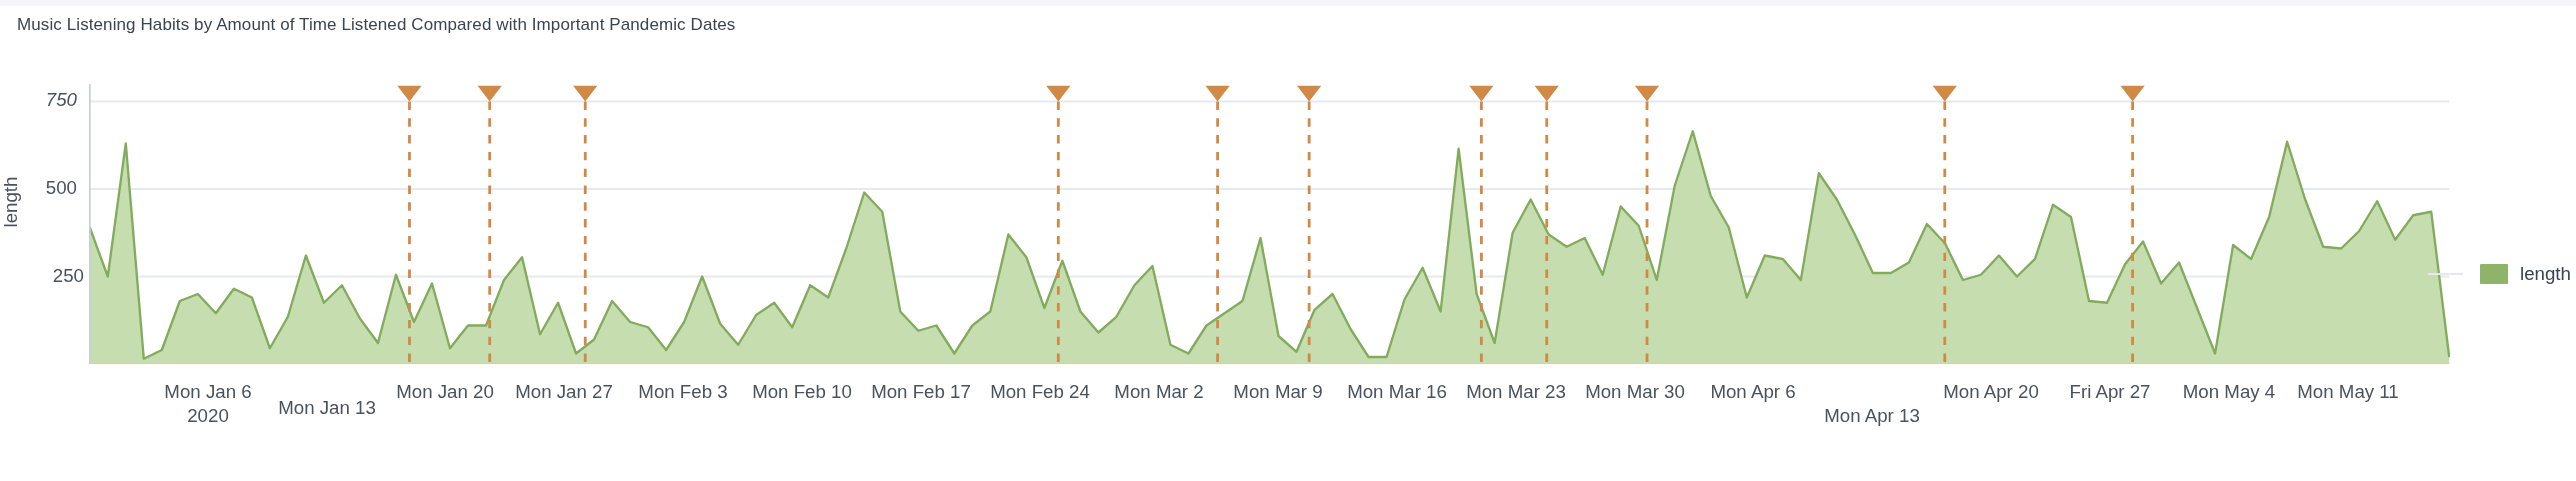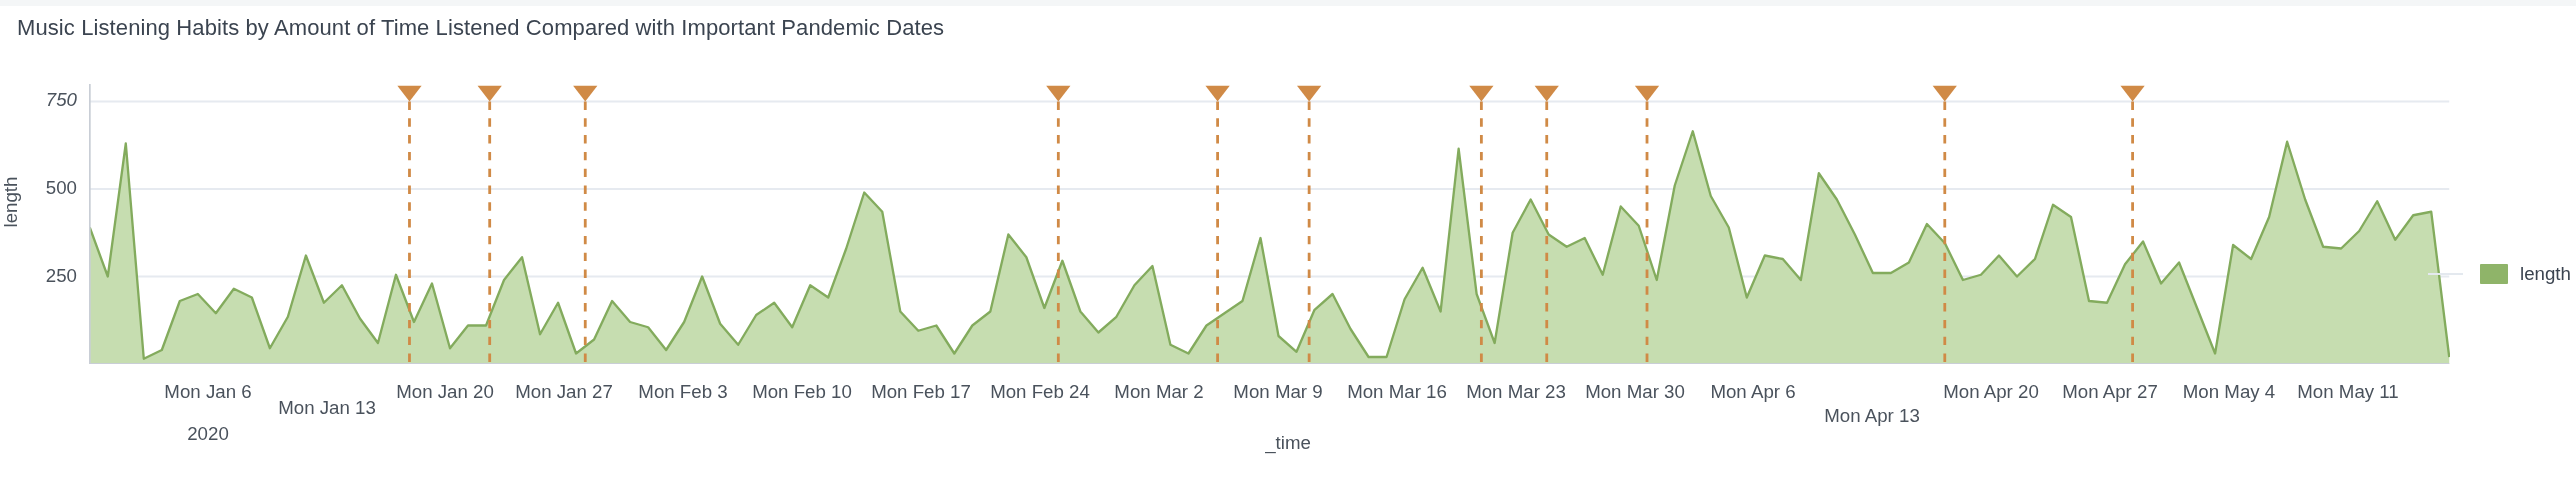--- a/index.html
+++ b/index.html
@@ -8,40 +8,40 @@
     background:#ffffff;
     font-family:"Liberation Sans", sans-serif;
     color:#313c46;
     overflow:hidden;
   }
   #root{position:relative;width:2576px;height:482px;background:#ffffff;}
   #topstrip{position:absolute;left:0;top:0;width:2576px;height:5.6px;background:#f4f6f7;}
 
   #chart-title{
     position:absolute;left:17px;top:15px;
-    font-size:22px;font-weight:400;letter-spacing:0.1px;
+    font-size:17px;font-weight:400;letter-spacing:0.1px;
     color:#3b4450;white-space:nowrap;
   }
 
   
   #plot{position:absolute;left:89px;top:84px;width:2361px;height:280px;}
   #plot-svg{position:absolute;left:0;top:0;}
 
   
   .ytick{position:absolute;text-align:right;width:65px;font-size:18.7px;color:#4a525c;}
   #ylabel{
     position:absolute;left:-45px;top:191px;width:112px;
     transform:rotate(-90deg);transform-origin:center center;
     text-align:center;font-size:18.7px;color:#4a525c;
   }
 
   
   .xtick{position:absolute;top:381px;font-size:18.7px;color:#4a525c;
          white-space:nowrap;transform:translateX(-50%);}
-  .xtick .yr{display:block;text-align:center;margin-top:20px;}
+  .xtick .yr{display:block;text-align:center;margin-top:2px;}
   #xlabel{position:absolute;top:432px;left:0;width:2576px;text-align:center;
           font-size:18.7px;color:#4a525c;}
 
   
   #legend{position:absolute;left:2480px;top:263px;display:flex;align-items:center;gap:12px;}
   #legend-swatch{width:28px;height:20.5px;background:#8fb469;border-radius:0.9px;}
   #legend-label{font-size:18.7px;color:#3b4450;}
   #legend-rule{position:absolute;left:2428px;top:273px;width:35px;height:1.9px;background:#e4e9ef;}
 </style>
 </head>
@@ -129,38 +129,37 @@
   </div>
 
   <div id="ylabel">length</div>
 
   <div id="legend-rule"></div>
   <div id="legend">
     <div id="legend-swatch"></div>
     <div id="legend-label">length</div>
   </div>
 
-  <div id="xlabel">_time</div>
 
-<div class="ytick" style="left: 12px; top: 265px;">250</div>
+<div class="ytick" style="left: 19px; top: 265px;">250</div>
     <div class="ytick" style="left: 12px; top: 177px;">500</div>
     <div class="ytick" style="left: 12px; top: 89px; font-style: italic;">750</div>
     <div class="xtick" style="left: 208px;"><span>Mon Jan 6</span><span class="yr">2020</span></div>
     <div class="xtick" style="left: 327px; margin-top: 16px;"><span>Mon Jan 13</span></div>
     <div class="xtick" style="left: 445px;"><span>Mon Jan 20</span></div>
     <div class="xtick" style="left: 564px;"><span>Mon Jan 27</span></div>
     <div class="xtick" style="left: 683px;"><span>Mon Feb 3</span></div>
     <div class="xtick" style="left: 802px;"><span>Mon Feb 10</span></div>
     <div class="xtick" style="left: 921px;"><span>Mon Feb 17</span></div>
     <div class="xtick" style="left: 1040px;"><span>Mon Feb 24</span></div>
     <div class="xtick" style="left: 1159px;"><span>Mon Mar 2</span></div>
     <div class="xtick" style="left: 1278px;"><span>Mon Mar 9</span></div>
     <div class="xtick" style="left: 1397px;"><span>Mon Mar 16</span></div>
     <div class="xtick" style="left: 1516px;"><span>Mon Mar 23</span></div>
     <div class="xtick" style="left: 1635px;"><span>Mon Mar 30</span></div>
     <div class="xtick" style="left: 1753px;"><span>Mon Apr 6</span></div>
     <div class="xtick" style="left: 1872px; margin-top: 24px;"><span>Mon Apr 13</span></div>
     <div class="xtick" style="left: 1991px;"><span>Mon Apr 20</span></div>
-    <div class="xtick" style="left: 2110px;"><span>Mon Apr 27</span></div>
+    <div class="xtick" style="left: 2110px;"><span>Fri Apr 27</span></div>
     <div class="xtick" style="left: 2229px;"><span>Mon May 4</span></div>
     <div class="xtick" style="left: 2348px;"><span>Mon May 11</span></div>
   </div>
 
 
 </body></html>

